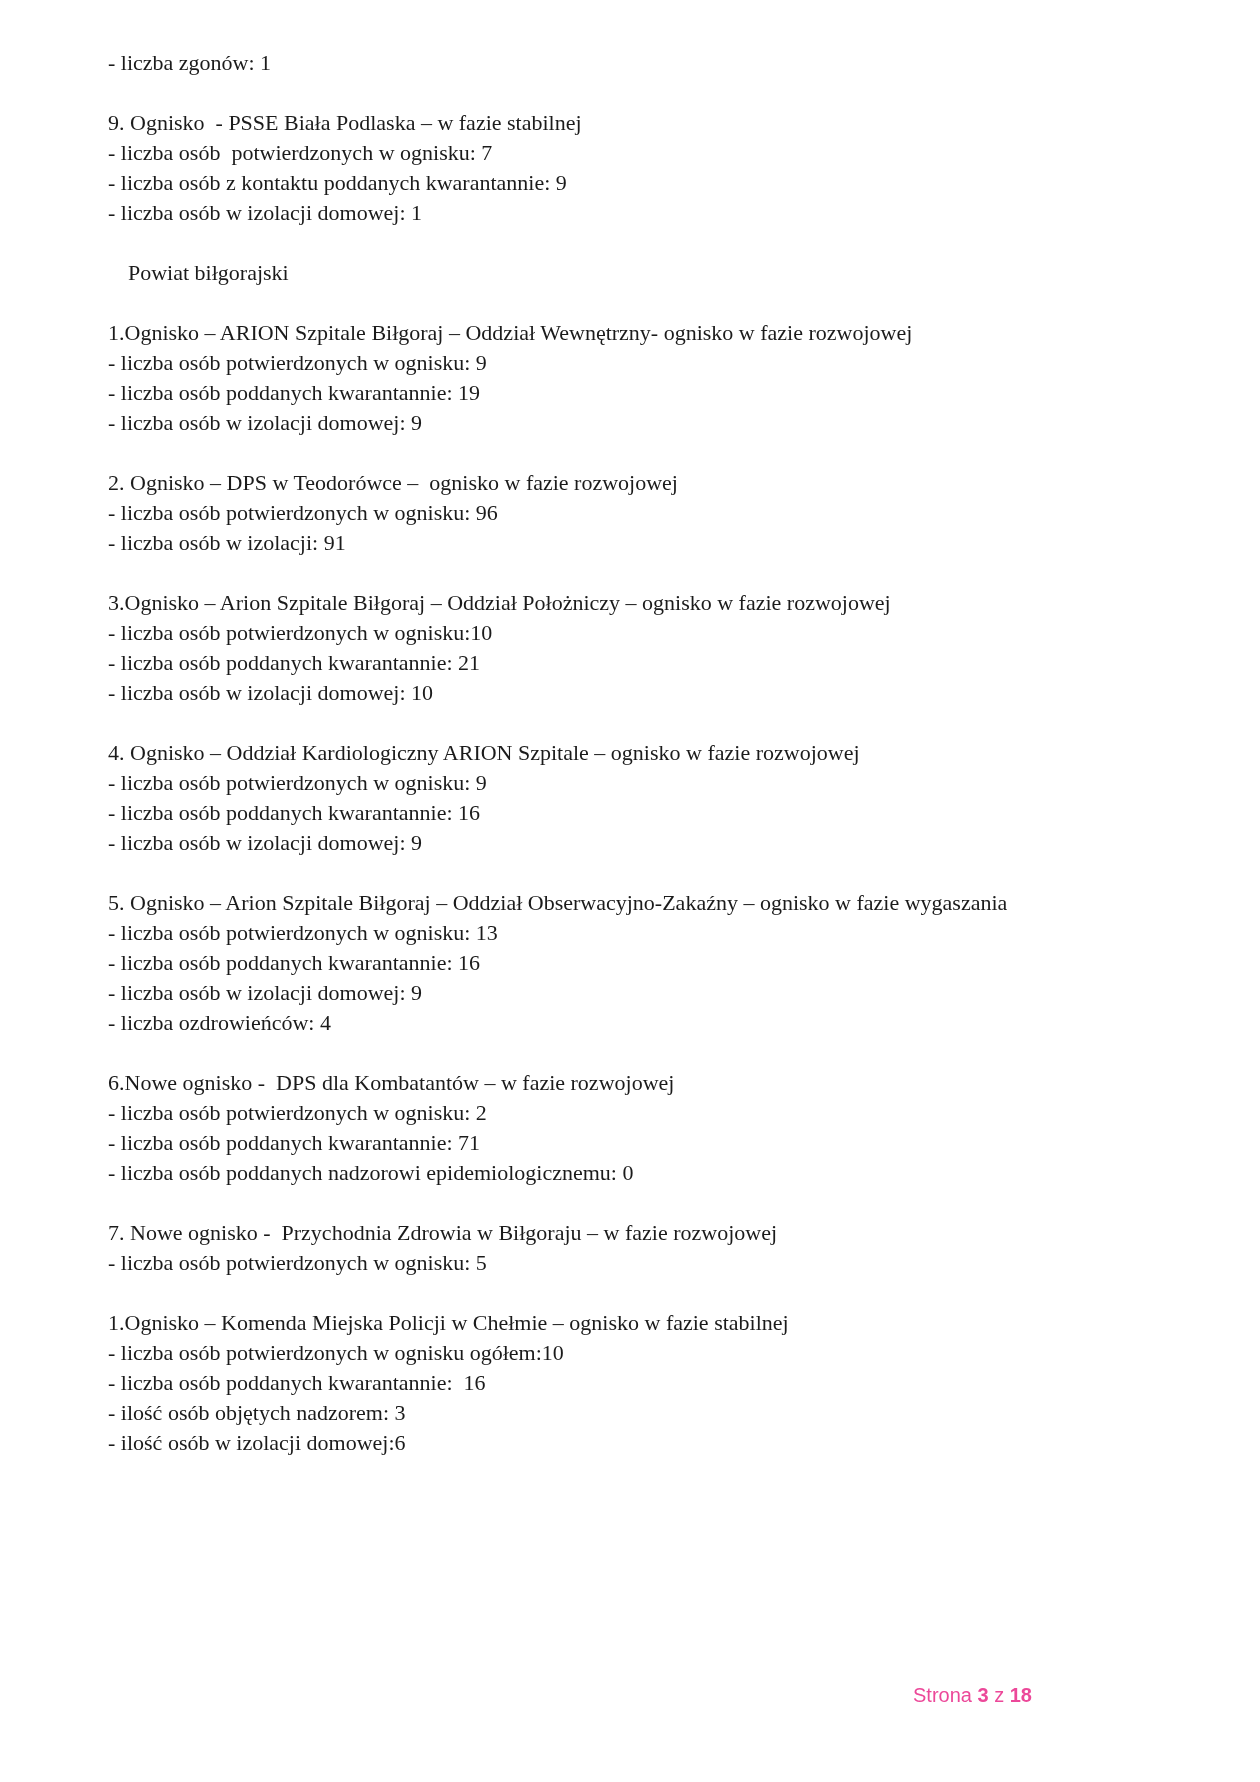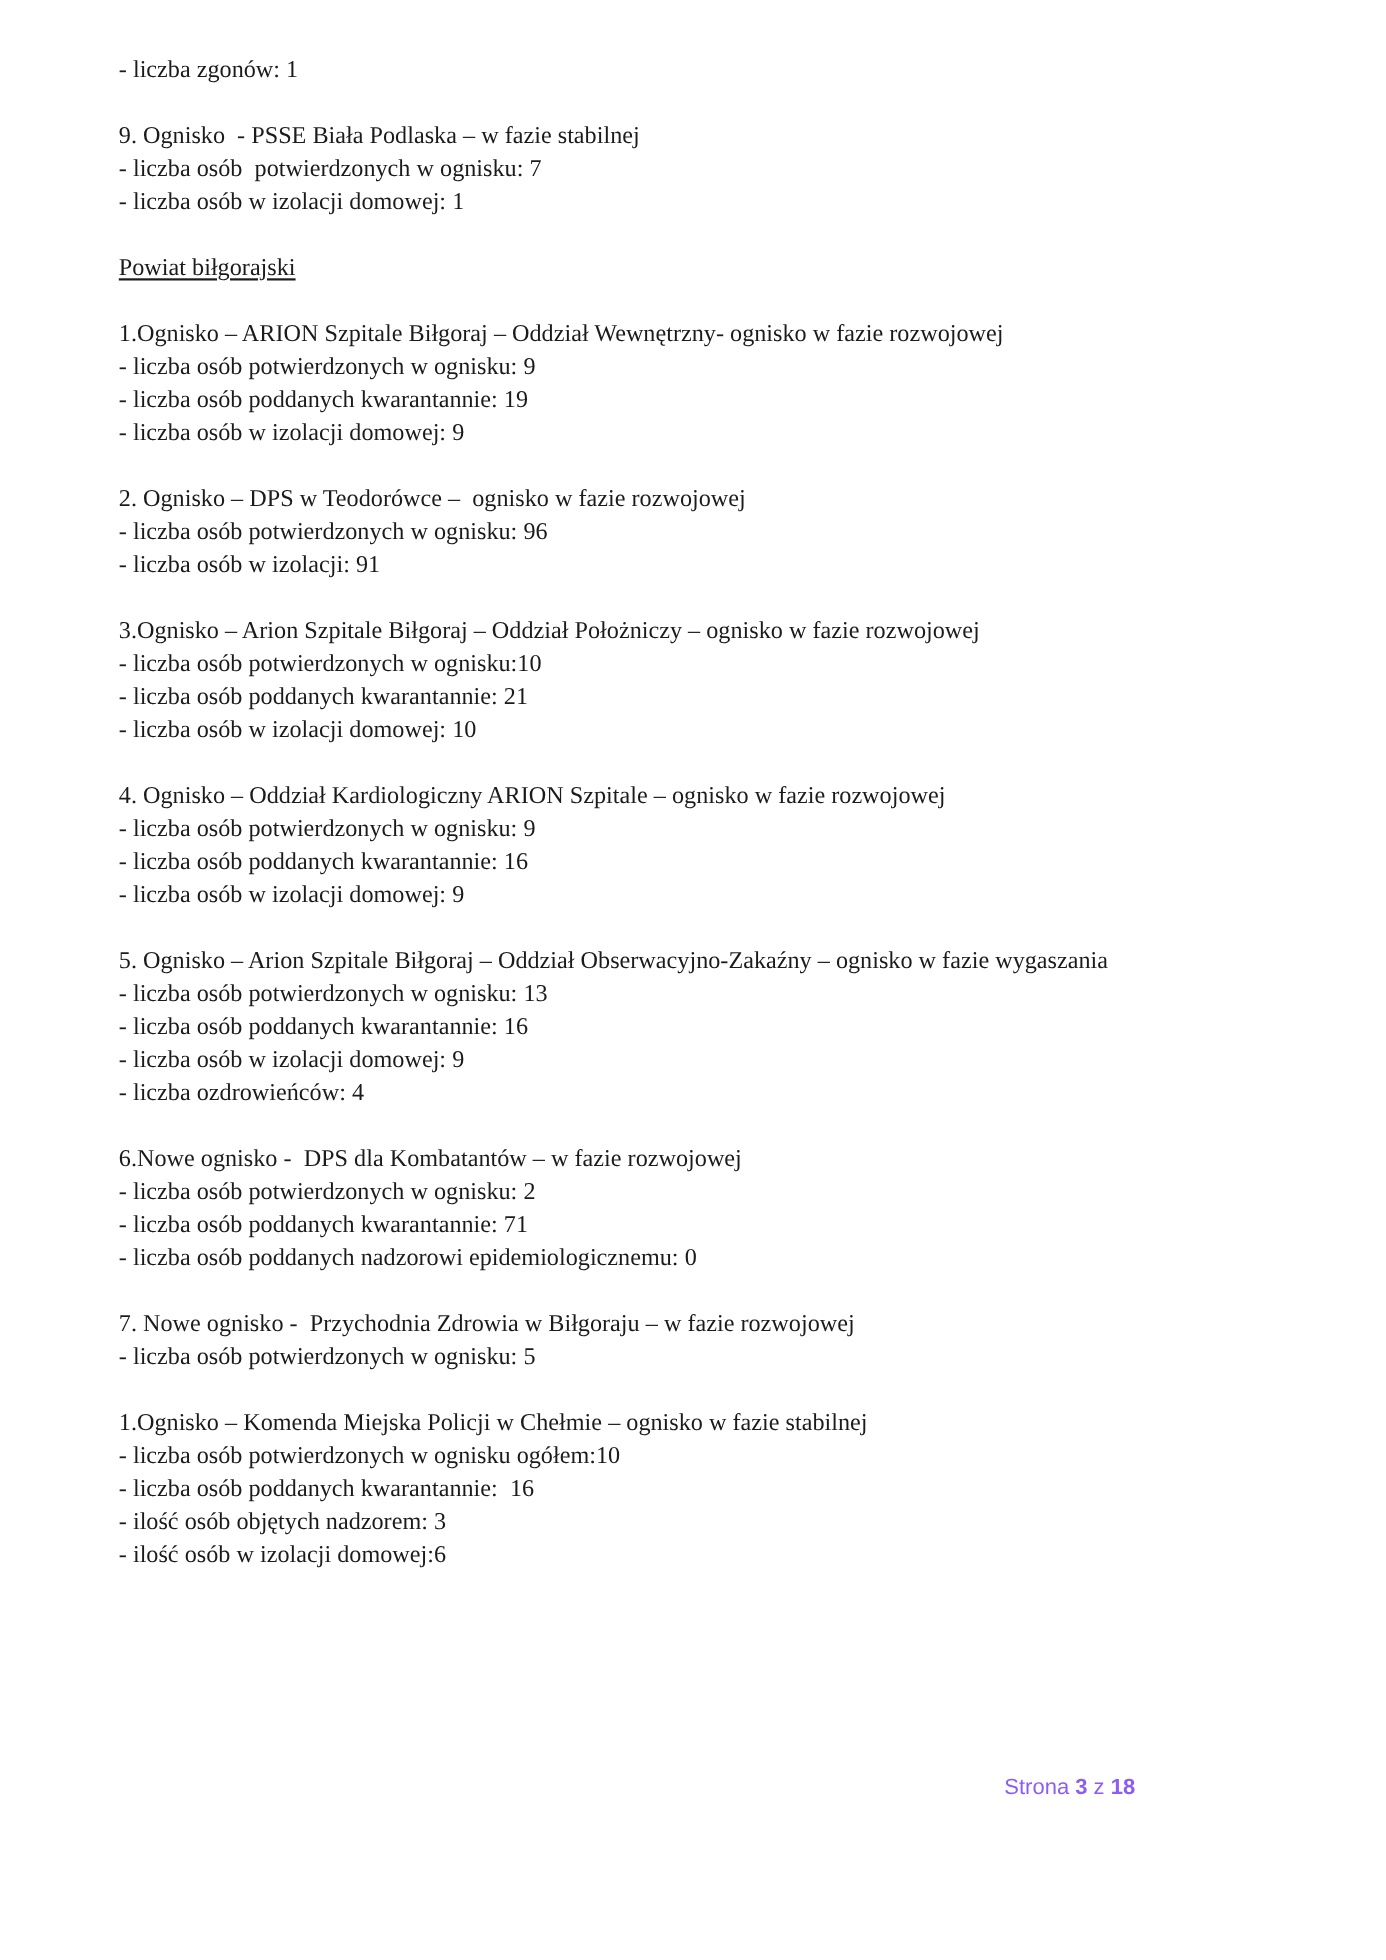--- a/index.html
+++ b/index.html
@@ -32,48 +32,49 @@
     margin-bottom: 0;
   }
   p {
     margin: 0;
     padding: 0;
     white-space: pre-wrap;
   }
   .outbreak-title {
   }
   .region-heading {
-    text-decoration: underline;
     text-underline-offset: 3px;
+    margin-left: 20px;
   }
   .footer {
     position: absolute;
-    top: 1613px;
+    top: 1683px;
     right: 60px;
     font-family: "Liberation Sans", "DejaVu Sans", sans-serif;
     font-size: 20px;
     line-height: 24px;
-    color: #8b5cf6;
+    color: #ec4899;
     white-space: pre;
   }
   .footer .bold {
     font-weight: 700;
   }
 </style>
 </head>
 <body>
 
 <div class="page">
   <div class="content" id="doc-content">
       <div class="block">
         <p class="item">- liczba zgonów: 1</p>
       </div>
       <div class="block">
         <p class="outbreak-title">9. Ognisko  - PSSE Biała Podlaska – w fazie stabilnej</p>
         <p class="item">- liczba osób  potwierdzonych w ognisku: 7</p>
+        <p class="item">- liczba osób z kontaktu poddanych kwarantannie: 9</p>
         <p class="item">- liczba osób w izolacji domowej: 1</p>
       </div>
       <div class="block">
         <p class="region-heading">Powiat biłgorajski</p>
       </div>
       <div class="block">
         <p class="outbreak-title">1.Ognisko – ARION Szpitale Biłgoraj – Oddział Wewnętrzny- ognisko w fazie rozwojowej</p>
         <p class="item">- liczba osób potwierdzonych w ognisku: 9</p>
         <p class="item">- liczba osób poddanych kwarantannie: 19</p>
         <p class="item">- liczba osób w izolacji domowej: 9</p>

